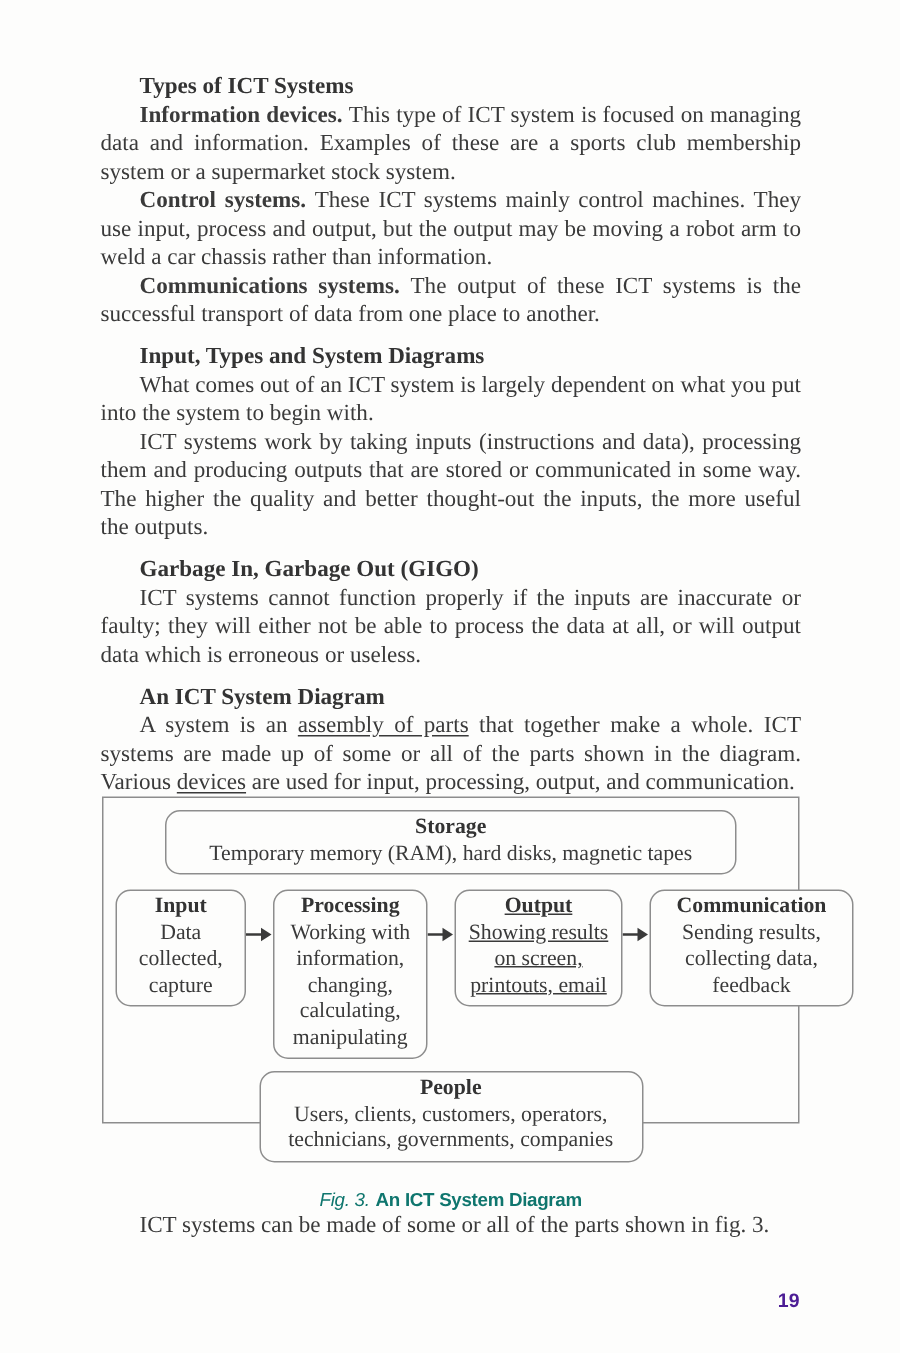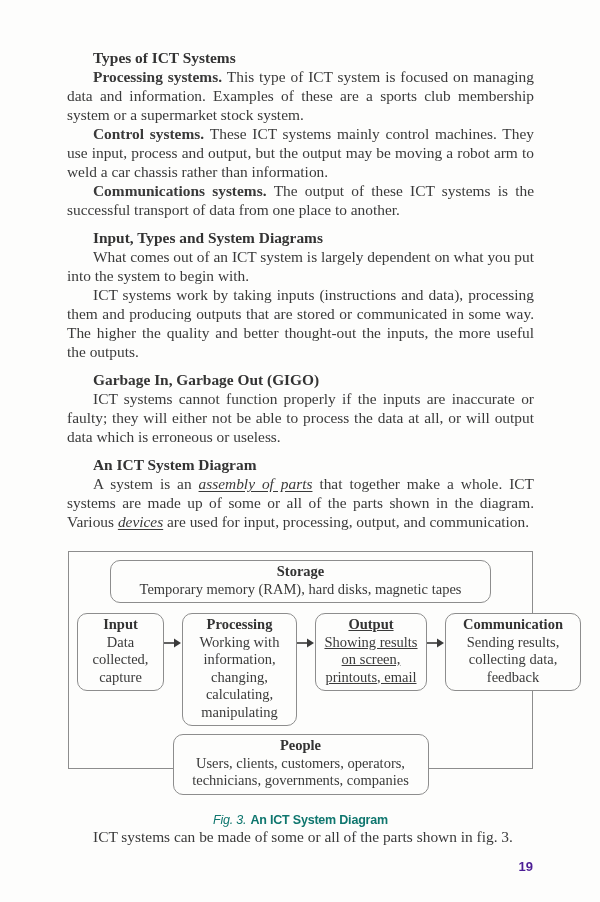--- a/index.html
+++ b/index.html
@@ -26,24 +26,24 @@
   h2.hd{
     margin:9px 0 0 0;
     font-size:15.4px;
     line-height:19px;
     font-weight:bold;
     text-indent:26px;
     color:#333333;
   }
   h2.hd.first{margin-top:4px;}
   .runin{font-weight:bold;}
-  .uline{text-decoration:underline;text-underline-offset:2px;font-style:italic;}
+  .uline{text-decoration:underline;text-underline-offset:2px;}
 
   
-  .figure{margin-top:20px;}
+  .figure{margin-top:0;}
   .outer-box{
     box-sizing:border-box;
     width:465px;
     margin-left:1px;
     border:1.5px solid #8d8d8d;
     padding:8px 0 0 0;
     position:relative;
     background:transparent;
   }
   .rbox{
@@ -58,21 +58,21 @@
   }
   .bt{font-weight:bold;color:#333333;}
   .storage{width:381px;margin:0 auto;}
   .flow-row{
     display:flex;
     align-items:flex-start;
     padding:10px 4px 0 8px;
   }
   .fb{flex:0 0 auto;}
   .w-input{width:87px;}
-  .w-processing{width:115px;}
+  .w-processing{width:103px;}
   .w-output{width:112px;text-decoration:underline;}
   .w-communication{width:136px;}
   .arrow{
     flex:1 1 auto;
     display:flex;
     justify-content:center;
     margin-top:24px;
   }
   .arrow svg{display:block;}
   .people{
@@ -101,21 +101,21 @@
     color:#4c1d95;
   }
 </style>
 </head>
 <body>
 
 <div class="page">
   <div class="content">
 
     <h2 class="hd first">Types of ICT Systems</h2>
-    <p class="body-par"><span class="runin">Processing systems. </span><span>This type of ICT system is focused on managing data and information. Examples of these are a sports club membership system or a supermarket stock system.</span></p>
+    <p class="body-par"><span class="runin">Information devices. </span><span>This type of ICT system is focused on managing data and information. Examples of these are a sports club membership system or a supermarket stock system.</span></p>
     <p class="body-par"><span class="runin">Control systems. </span><span>These ICT systems mainly control machines. They use input, process and output, but the output may be moving a robot arm to weld a car chassis rather than information.</span></p>
     <p class="body-par"><span class="runin">Communications systems. </span><span>The output of these ICT systems is the successful transport of data from one place to another.</span></p>
 
     <h2 class="hd">Input, Types and System Diagrams</h2>
     <p class="body-par"><span>What comes out of an ICT system is largely dependent on what you put into the system to begin with.</span></p>
     <p class="body-par"><span>ICT systems work by taking inputs (instructions and data), processing them and producing outputs that are stored or communicated in some way. The higher the quality and better thought-out the inputs, the more useful the outputs.</span></p>
 
     <h2 class="hd">Garbage In, Garbage Out (GIGO)</h2>
     <p class="body-par"><span>ICT systems cannot function properly if the inputs are inaccurate or faulty; they will either not be able to process the data at all, or will output data which is erroneous or useless.</span></p>
 

